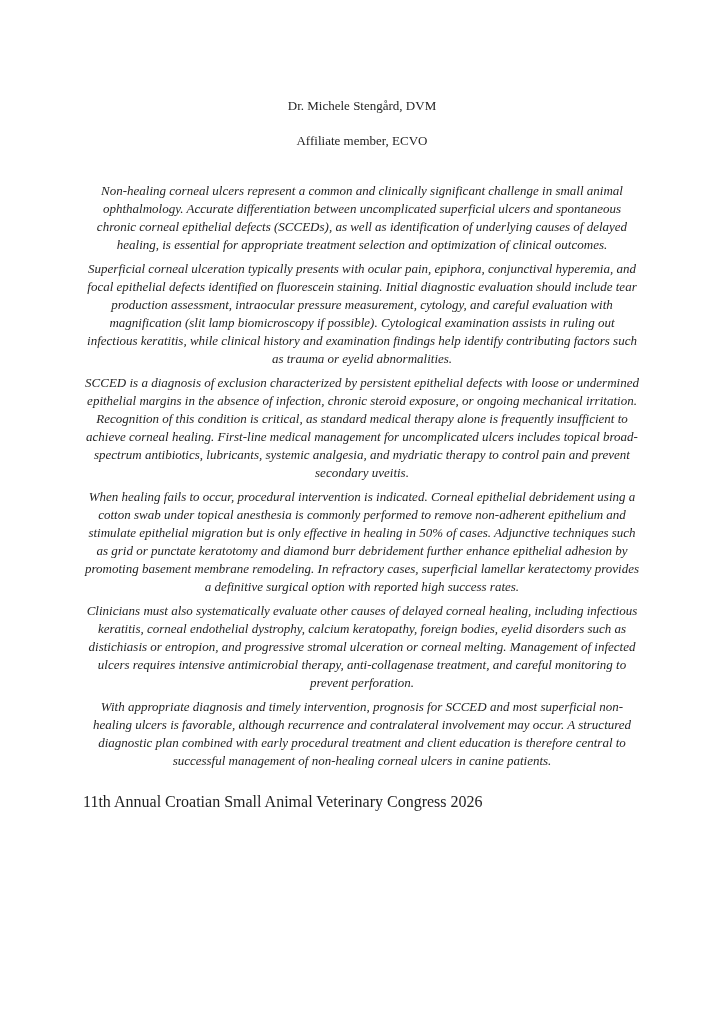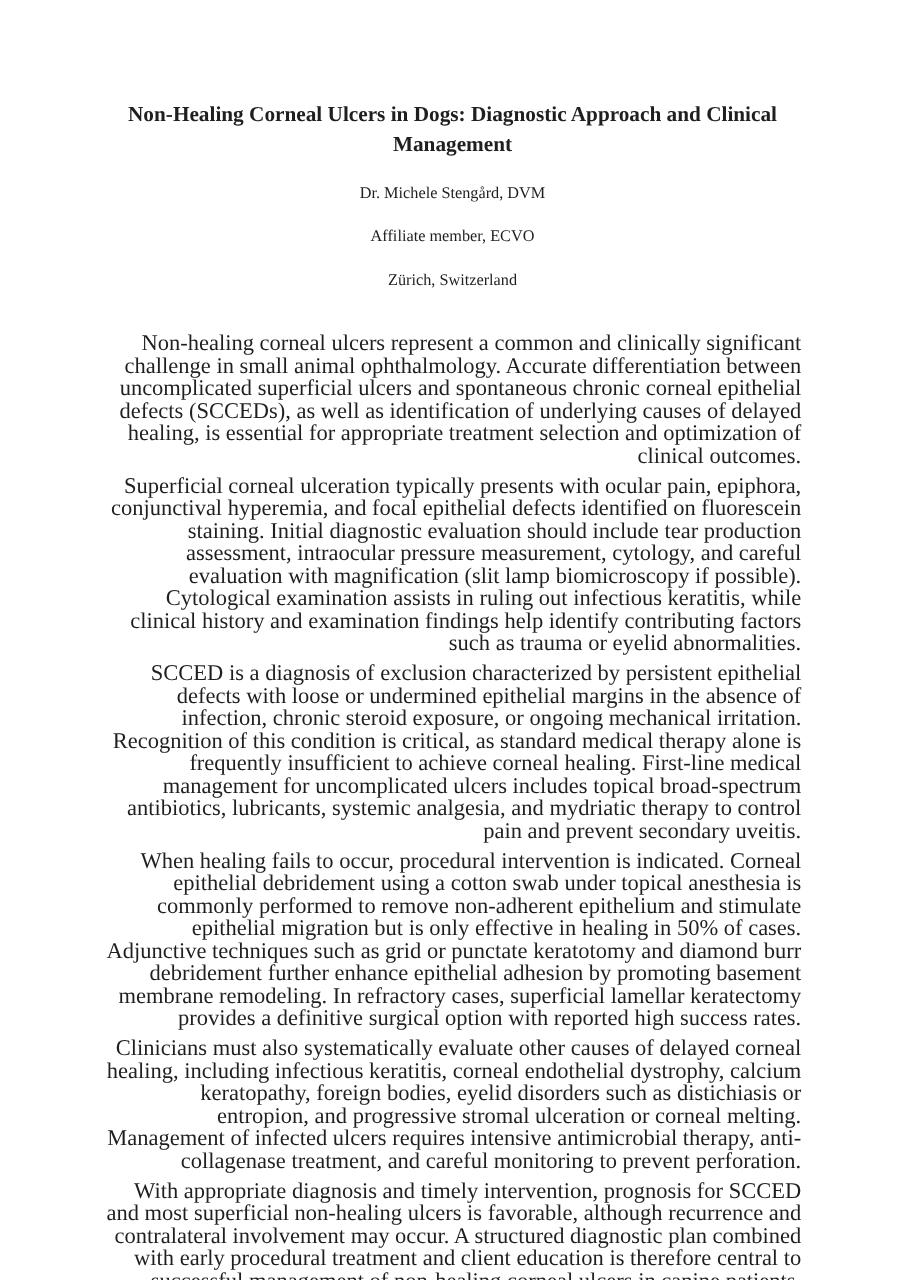--- a/index.html
+++ b/index.html
@@ -33,45 +33,44 @@
   .authors {
     text-align: center;
     font-size: 13px;
     line-height: 19px;
   }
   .authors p {
     margin: 16px;
   }
   .body-text {
     margin-top: 32px;
-    font-size: 18px;
+    font-size: 13px;
     line-height: 18px;
-    text-align: right;
+    text-align: center;
+    font-style: italic;
   }
   .body-text p.para {
     margin: 0 0 6px 0;
   }
   .footer-line {
     margin: 22px 0 0 0;
     font-size: 16px;
     line-height: 19px;
     text-align: left;
   }
 </style>
 </head>
 <body>
 
 <div class="page">
 
-  <h1 class="title">Non-Healing Corneal Ulcers in Dogs: Diagnostic Approach and Clinical Management</h1>
 
   <div class="authors">
     <p>Dr. Michele Stengård, DVM</p>
     <p>Affiliate member, ECVO</p>
-    <p>Zürich, Switzerland</p>
   </div>
 
   <div class="body-text">
     <p class="para">Non-healing corneal ulcers represent a common and clinically significant challenge in small animal ophthalmology. Accurate differentiation between uncomplicated superficial ulcers and spontaneous chronic corneal epithelial defects (SCCEDs), as well as identification of underlying causes of delayed healing, is essential for appropriate treatment selection and optimization of clinical outcomes.</p>
     <p class="para">Superficial corneal ulceration typically presents with ocular pain, epiphora, conjunctival hyperemia, and focal epithelial defects identified on fluorescein staining. Initial diagnostic evaluation should include tear production assessment, intraocular pressure measurement, cytology, and careful evaluation with magnification (slit lamp biomicroscopy if possible). Cytological examination assists in ruling out infectious keratitis, while clinical history and examination findings help identify contributing factors such as trauma or eyelid abnormalities.</p>
     <p class="para">SCCED is a diagnosis of exclusion characterized by persistent epithelial defects with loose or undermined epithelial margins in the absence of infection, chronic steroid exposure, or ongoing mechanical irritation. Recognition of this condition is critical, as standard medical therapy alone is frequently insufficient to achieve corneal healing. First-line medical management for uncomplicated ulcers includes topical broad-spectrum antibiotics, lubricants, systemic analgesia, and mydriatic therapy to control pain and prevent secondary uveitis.</p>
     <p class="para">When healing fails to occur, procedural intervention is indicated. Corneal epithelial debridement using a cotton swab under topical anesthesia is commonly performed to remove non-adherent epithelium and stimulate epithelial migration but is only effective in healing in 50% of cases. Adjunctive techniques such as grid or punctate keratotomy and diamond burr debridement further enhance epithelial adhesion by promoting basement membrane remodeling. In refractory cases, superficial lamellar keratectomy provides a definitive surgical option with reported high success rates.</p>
     <p class="para">Clinicians must also systematically evaluate other causes of delayed corneal healing, including infectious keratitis, corneal endothelial dystrophy, calcium keratopathy, foreign bodies, eyelid disorders such as distichiasis or entropion, and progressive stromal ulceration or corneal melting. Management of infected ulcers requires intensive antimicrobial therapy, anti-collagenase treatment, and careful monitoring to prevent perforation.</p>
     <p class="para">With appropriate diagnosis and timely intervention, prognosis for SCCED and most superficial non-healing ulcers is favorable, although recurrence and contralateral involvement may occur. A structured diagnostic plan combined with early procedural treatment and client education is therefore central to successful management of non-healing corneal ulcers in canine patients.</p>
   </div>

